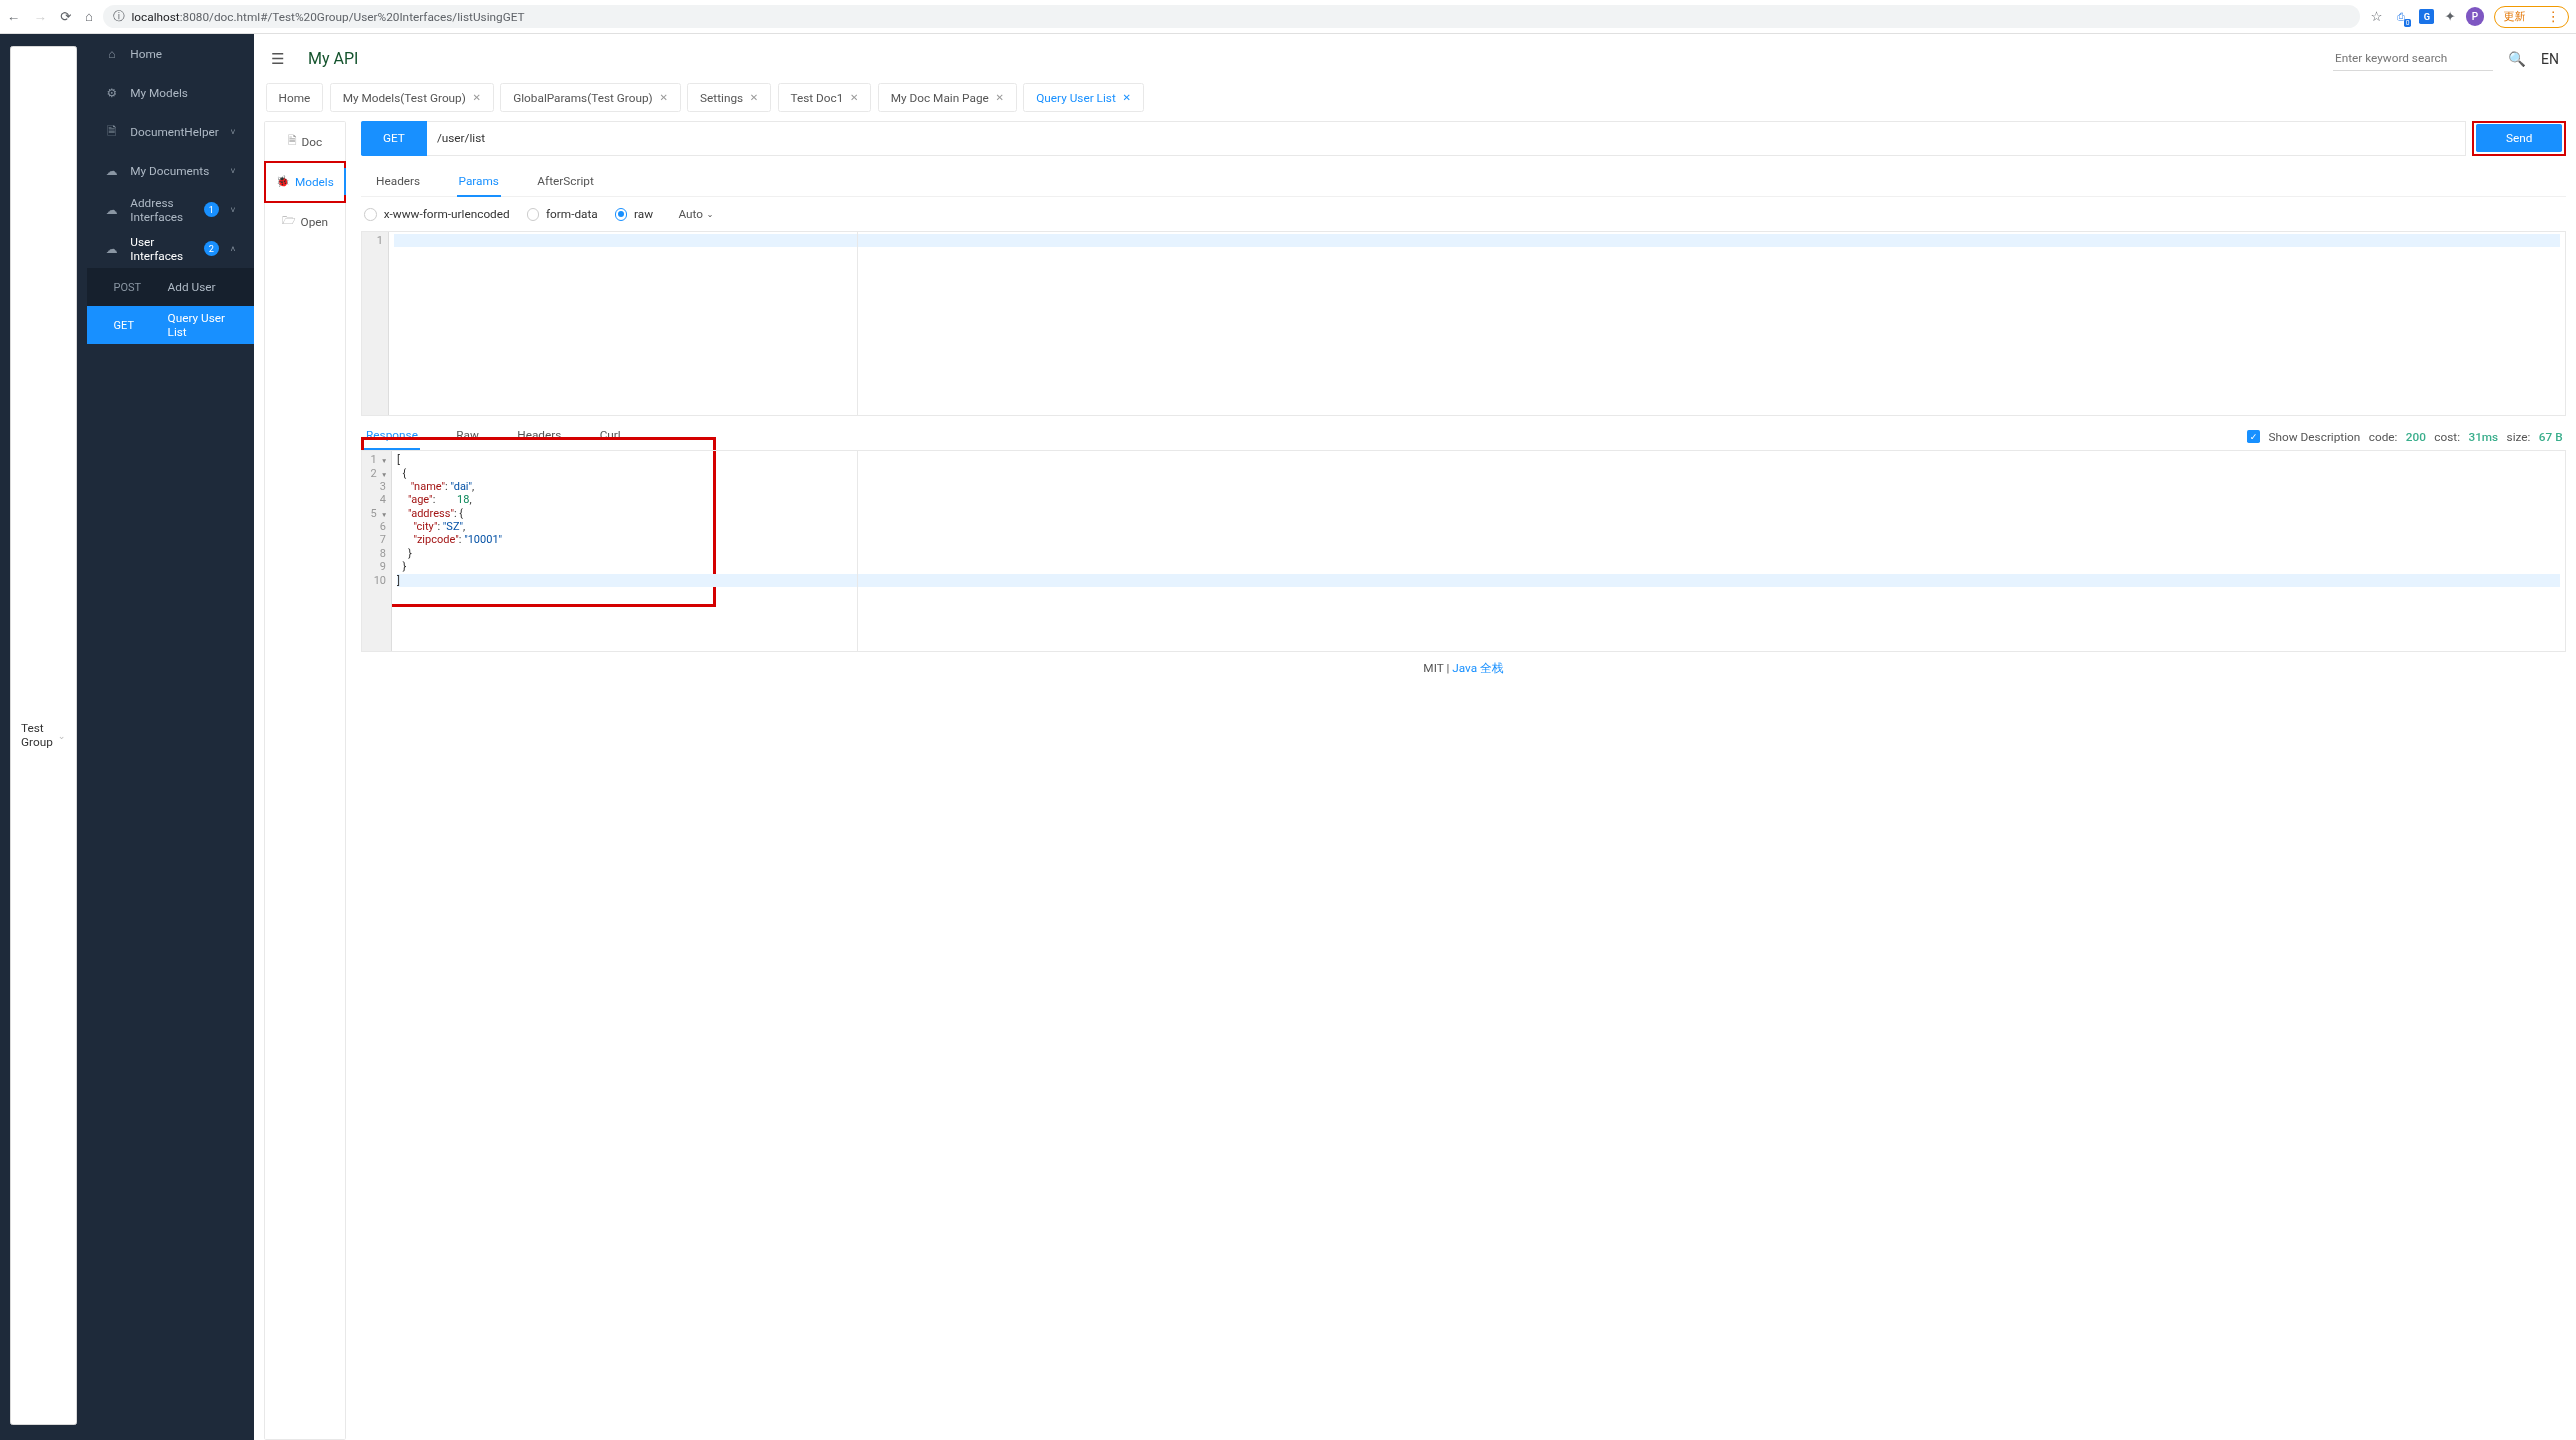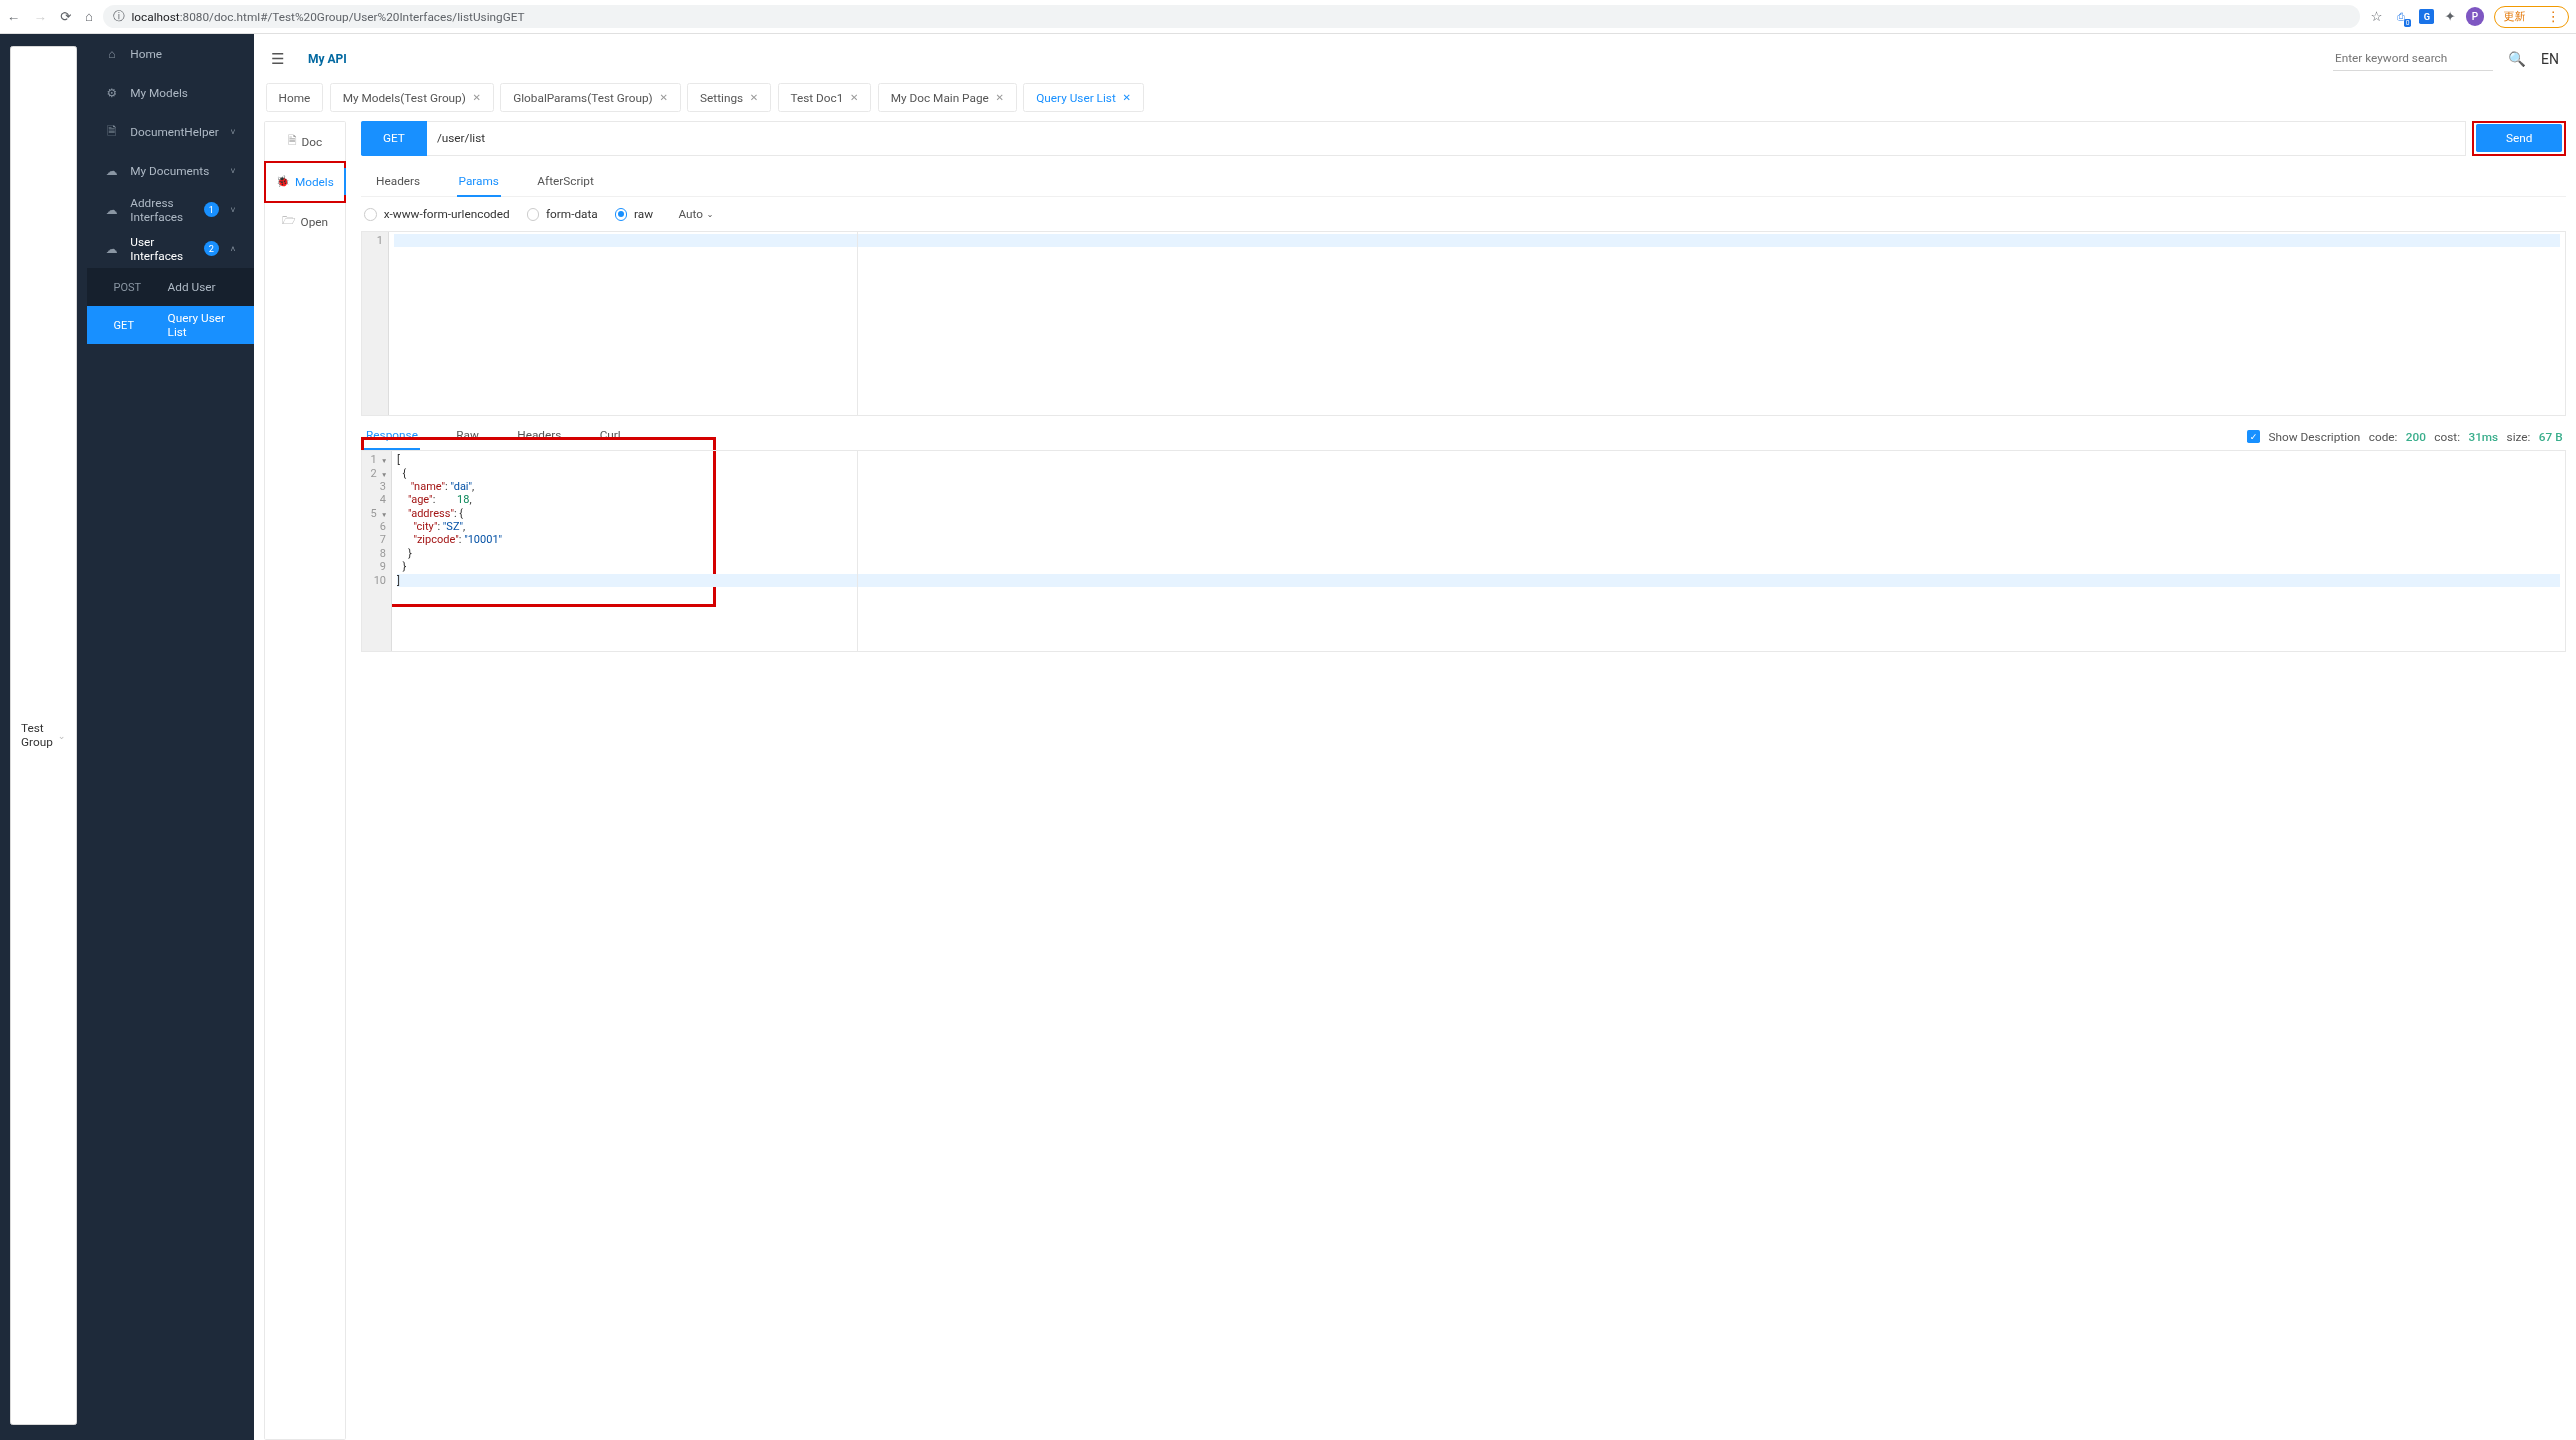--- a/index.html
+++ b/index.html
@@ -34,21 +34,21 @@
 .menu-item.active-parent { color:#fff; }
 .submenu { list-style:none; background:#16202d; }
 .sub-item { display:flex; align-items:center; padding:0 18.5px 0 27px; height:38px; gap:20px; cursor:pointer; }
 .sub-item .method { font-size:11px; color:#8a96a3; min-width:34px;}
 .sub-item.active { background:#1890ff; color:#fff; }
 .sub-item.active .method { color:#fff; }
 .main { flex:1; display:flex; flex-direction:column; background:#fff; overflow:hidden;}
 .topbar { height:49px; display:flex; align-items:center; padding:0 17px; justify-content:space-between; }
 .topbar-left { display:flex; align-items:center; gap:23.5px;}
 .menu-toggle { font-size:15px; color:#555; cursor:pointer;}
-.app-title { font-size:12px; color:#0369a1; font-weight:700;}
+.app-title { font-size:16px; color:#14532d; font-weight:400;}
 .topbar-right { display:flex; align-items:center; gap:15px; }
 .search-input { border:none; border-bottom:0.8px solid #d9d9d9; padding:5px 1.7px; width:160px; font-size:11.8px; color:#999; outline:none;}
 .search-icon { font-size:14.3px; color:#333; cursor:pointer;}
 .lang { font-size:14px; color:#333; cursor:pointer;}
 .tabs-bar { display:flex; padding:0 11.8px; gap:6.7px; background:#fff; }
 .tab { border:0.8px solid #e8e8e8; border-radius:2.5px; padding:6.7px 11.8px; display:flex; align-items:center; gap:6.7px; font-size:11.8px; color:#555; cursor:pointer; background:#fff;}
 .tab.active { color:#1890ff; }
 .tab .close { color:#999; font-size:10px; cursor:pointer;}
 .tab.active .close { color:#1890ff;}
 .content-row { flex:1; display:flex; overflow:hidden; padding:8.4px 10px 0;}
@@ -316,17 +316,20 @@
                 <div class="ln">7</div>
                 <div class="ln">8</div>
                 <div class="ln">9</div>
                 <div class="ln">10</div>
               </div>
             <div class="code" id="resp-code"><div class="line">[</div><div class="line">  {</div><div class="line">     <span class="json-key">"name"</span>: <span class="json-str">"dai"</span>,</div><div class="line">    <span class="json-key">"age"</span>: <span class="json-num">18</span>,</div><div class="line">    <span class="json-key">"address"</span>: {</div><div class="line">      <span class="json-key">"city"</span>: <span class="json-str">"SZ"</span>,</div><div class="line">      <span class="json-key">"zipcode"</span>: <span class="json-str">"10001"</span></div><div class="line">    }</div><div class="line">  }</div><div class="line hl">]</div></div>
             <div class="split-border"></div>
           </div>
         </div>
 
+        <div class="footer">
+          <span>MIT | </span><a href="#">Java 全栈</a>
+        </div>
       </div>
     </div>
   </div>
 </div>
 
 
 </body></html>

